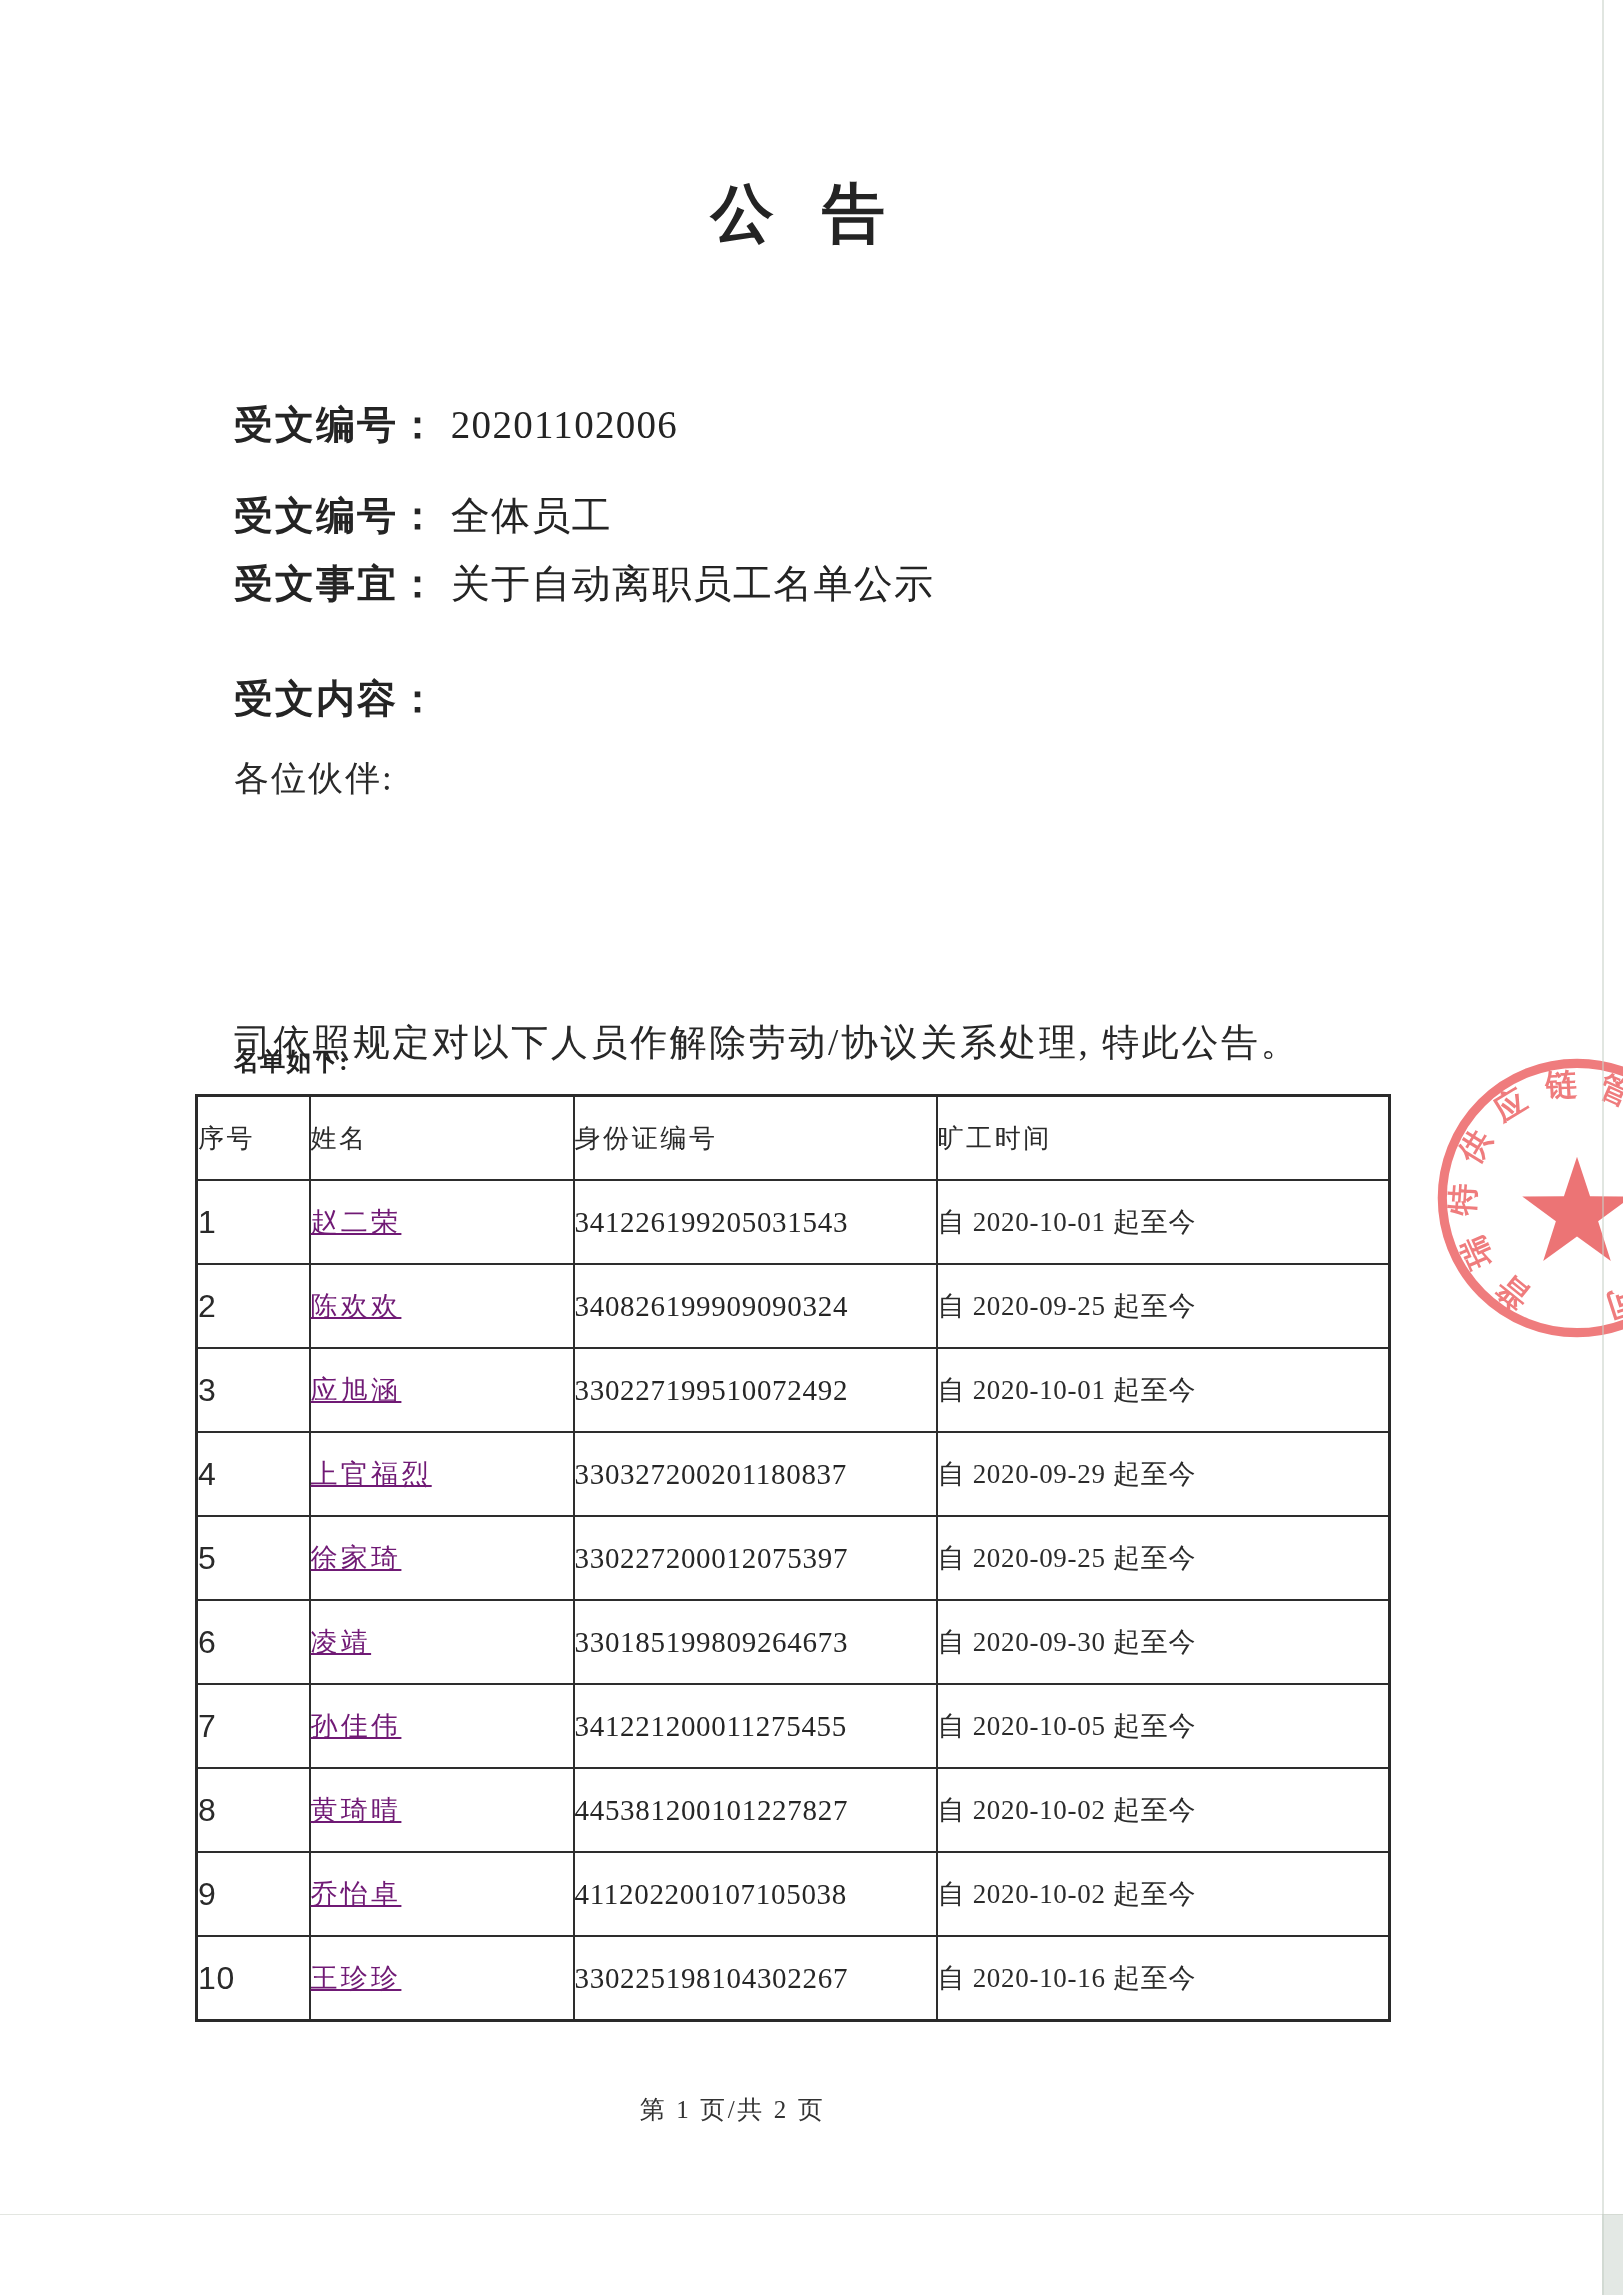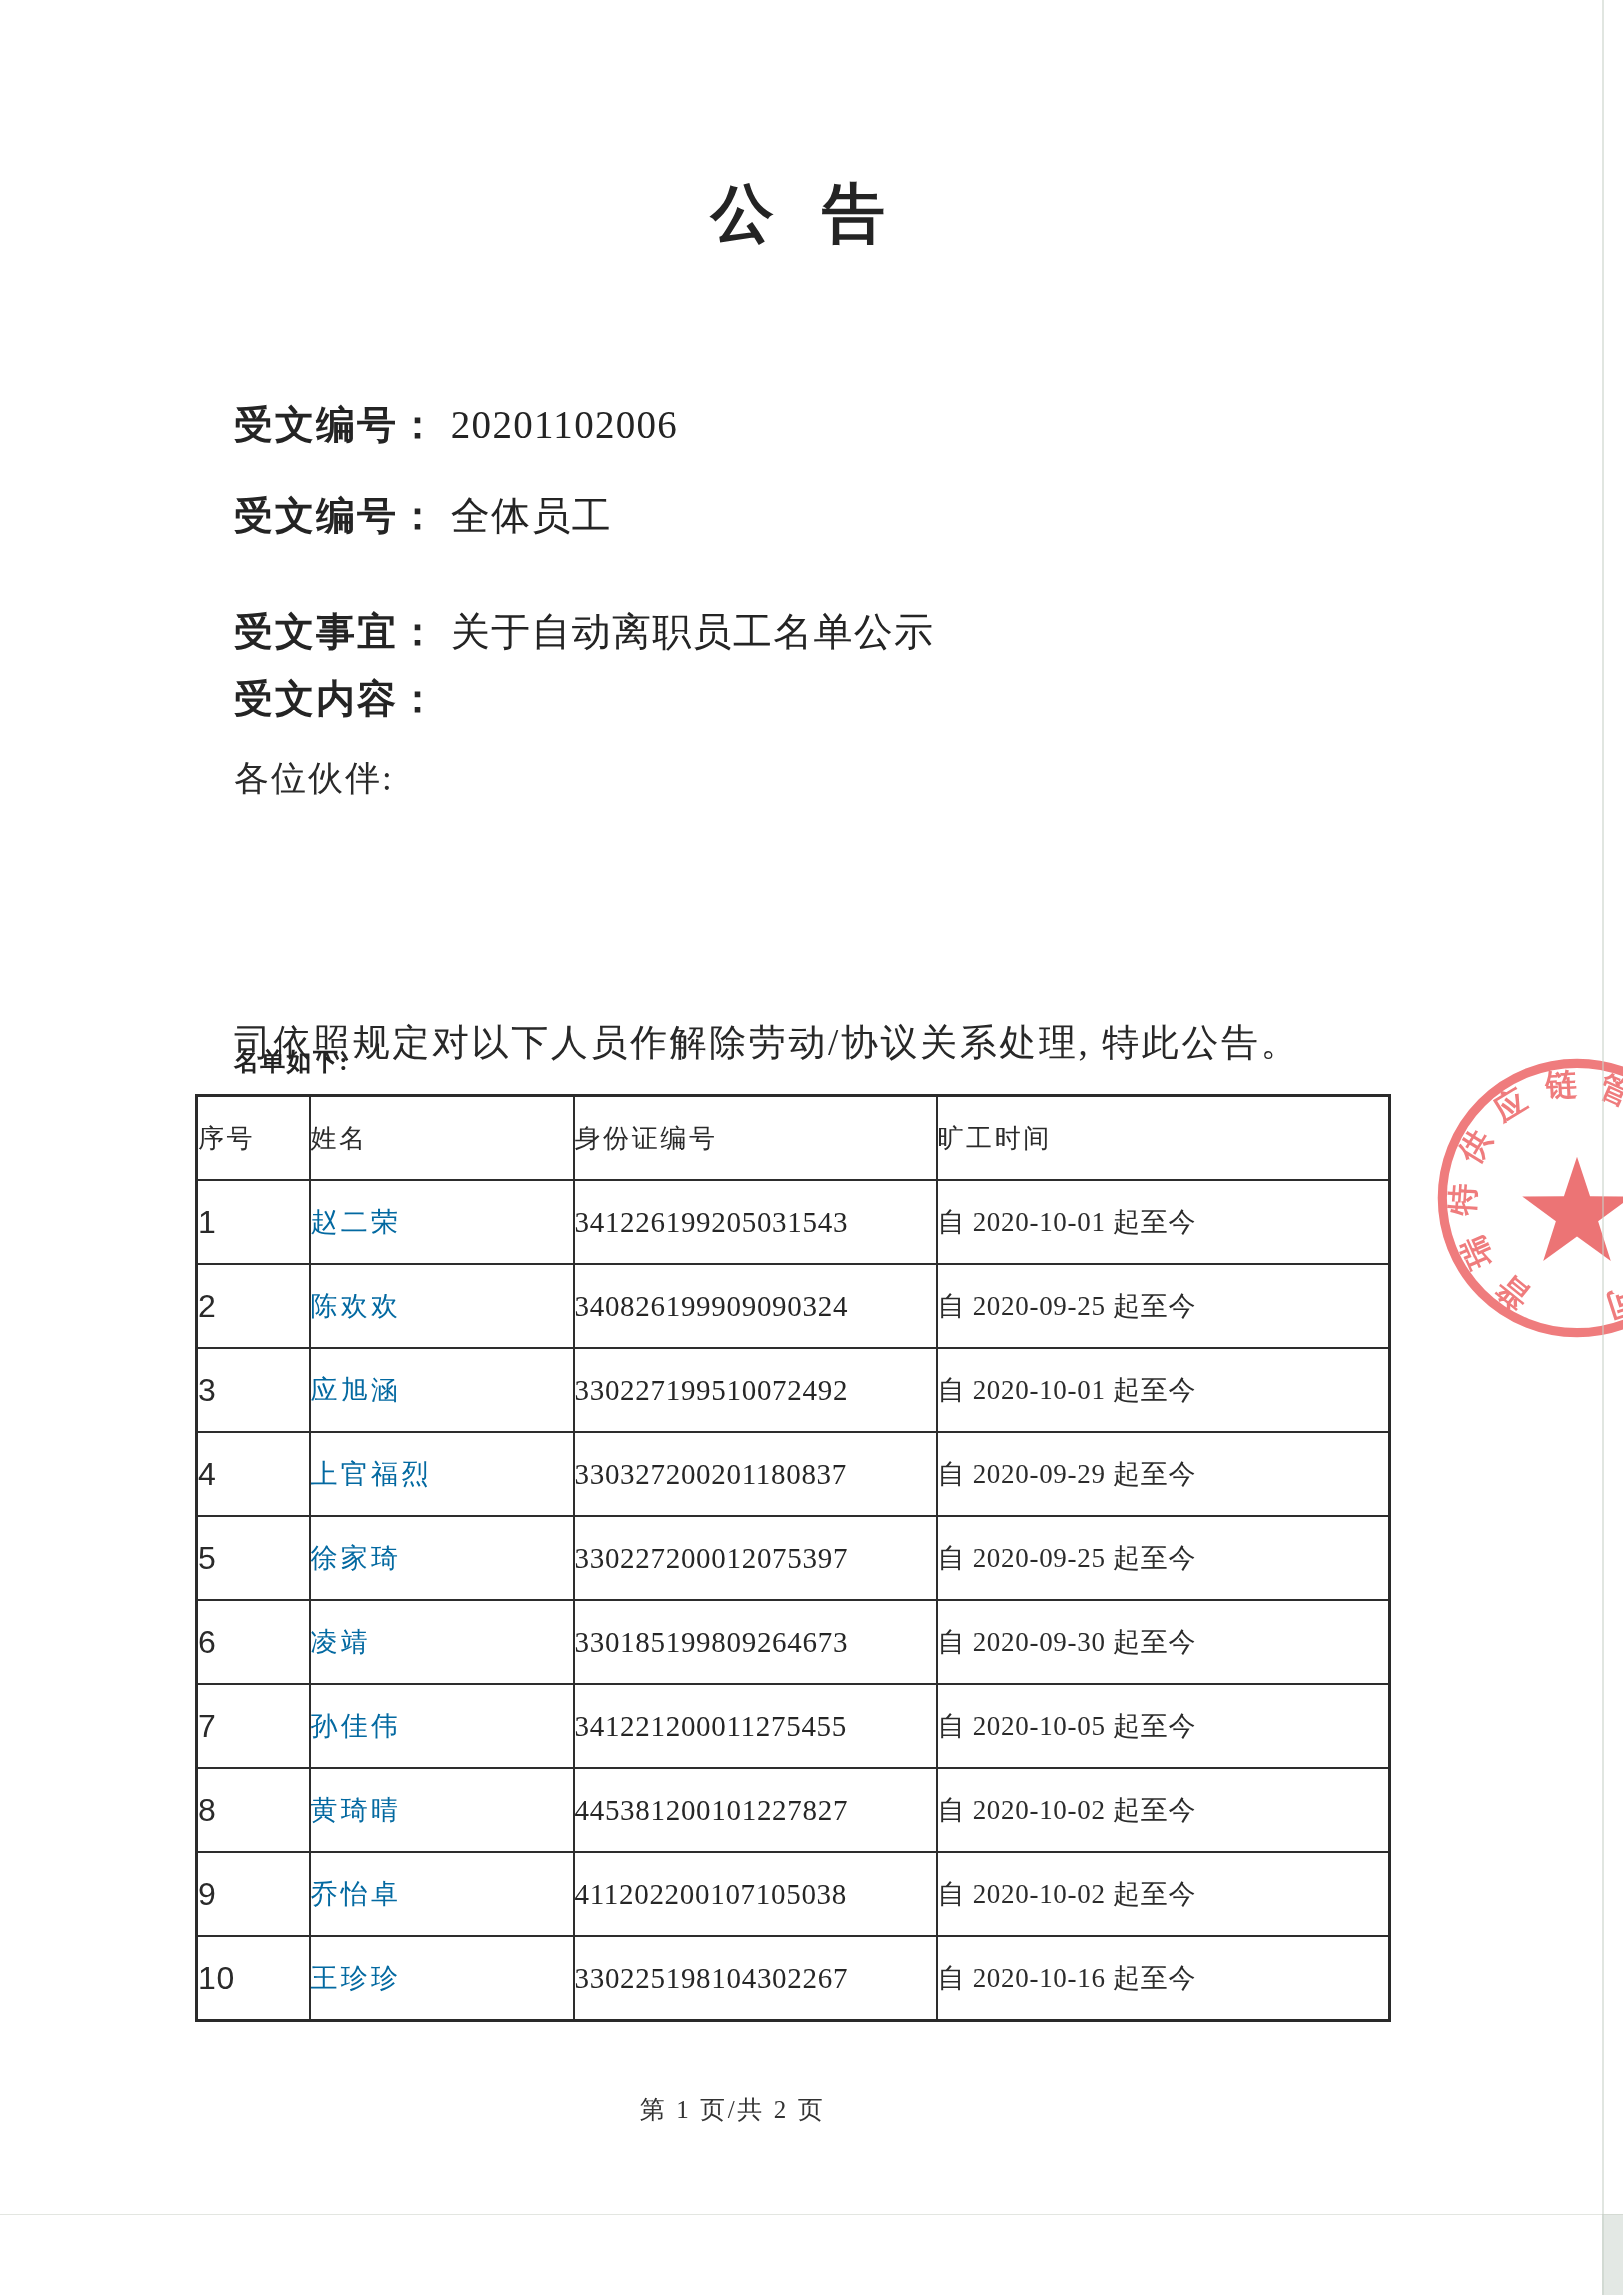--- a/index.html
+++ b/index.html
@@ -61,21 +61,21 @@
   table.roster{border:3.3px solid #2a2a2a;}
   table.roster th{
     height:82px;
     font-size:26px;font-weight:400;letter-spacing:2.6px;color:#2b2b2b;
   }
   table.roster td{height:82px;}
   td.cell-index{
     font-family:"Liberation Sans","DejaVu Sans",sans-serif;
     font-size:32px;color:#2a2a2a;letter-spacing:0.7px;
   }
-  td.cell-name{font-size:27px;letter-spacing:3.3px;color:#0369a1;}
+  td.cell-name{font-size:27px;letter-spacing:3.3px;color:#701a75;text-decoration:underline;}
   td.cell-id{font-size:29px;letter-spacing:0.7px;color:#262626;}
   td.cell-date{font-size:27px;letter-spacing:0.7px;color:#2b2b2b;}
   .page-footer{
     position:absolute;top:2093px;left:0;width:1623px;
     text-align:center;font-size:25px;letter-spacing:2.6px;color:#333;
     transform:translateX(-79px);
   }
   .stamp{
     position:absolute;left:1407px;top:1028px;
     width:340px;height:340px;
@@ -101,21 +101,21 @@
 <div class="page">
 
   <div class="doc-title">公 告</div>
 
   <div class="meta-line" style="top:403px">
     <span class="meta-label">受文编号：</span><span class="meta-value">20201102006</span>
   </div>
   <div class="meta-line" style="top:494px">
     <span class="meta-label">受文编号：</span><span class="meta-value">全体员工</span>
   </div>
-  <div class="meta-line" style="top:610px">
+  <div class="meta-line" style="top:562px">
     <span class="meta-label">受文事宜：</span><span class="meta-value">关于自动离职员工名单公示</span>
   </div>
   <div class="meta-line" style="top:677px">
     <span class="meta-label">受文内容：</span><span class="meta-value"></span>
   </div>
 
   <div class="salutation">各位伙伴:</div>
 
   <div class="body-line" style="top:1021px">司依照规定对以下人员作解除劳动/协议关系处理, 特此公告。</div>
 

